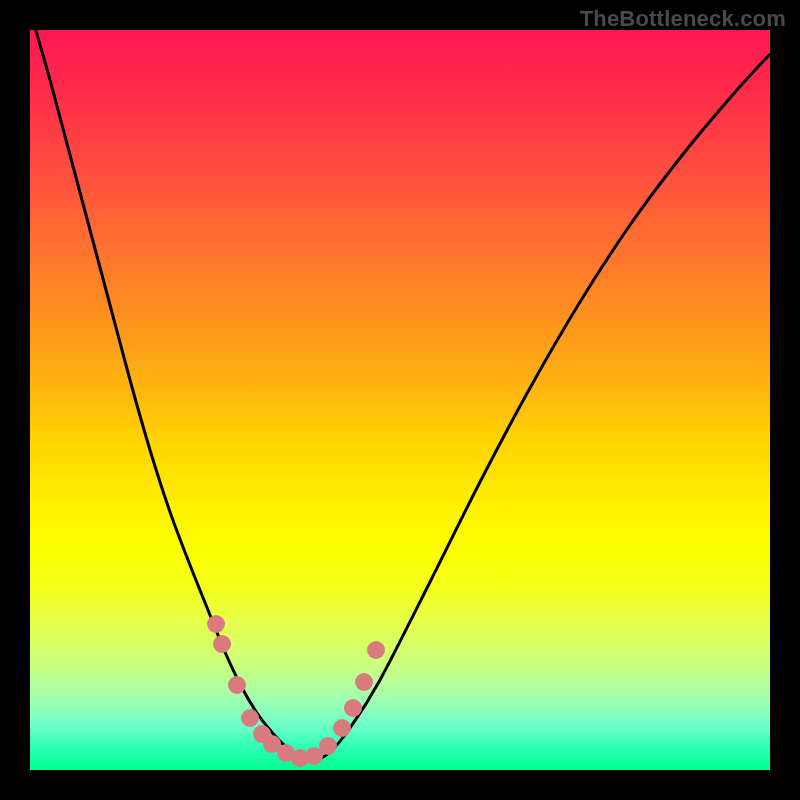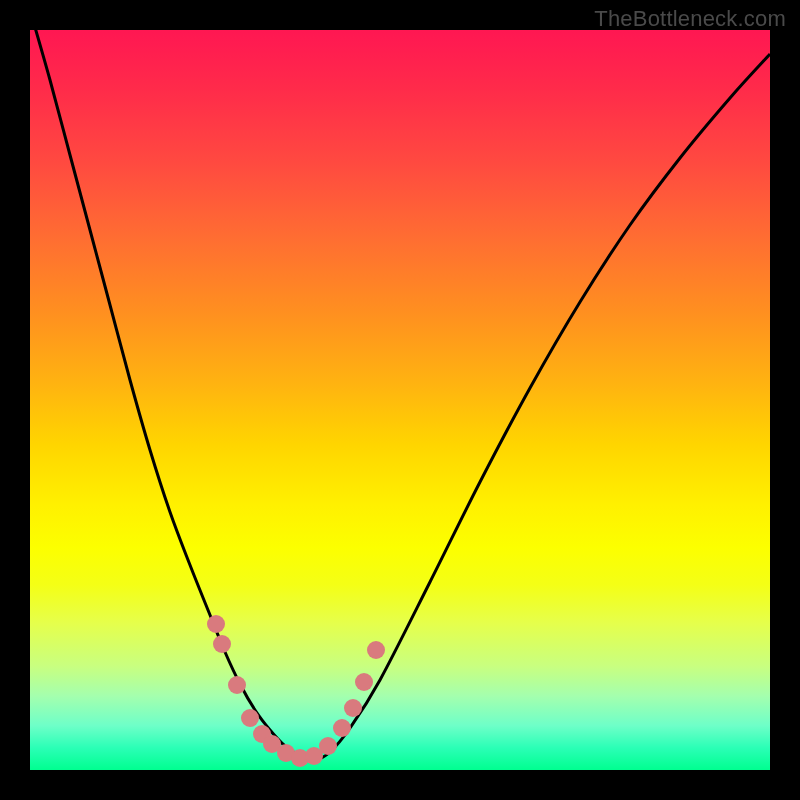--- a/index.html
+++ b/index.html
@@ -1,18 +1,18 @@
 <!DOCTYPE html>
 <html><head>
 <meta charset="utf-8">
 <style>
 * { margin: 0; padding: 0; box-sizing: border-box; }
 html, body { width: 800px; height: 800px; background: #000; overflow: hidden; }
 .frame { position: relative; width: 800px; height: 800px; background: #000; }
-.watermark { position: absolute; top: 6px; right: 14px; font-family: Arial, sans-serif; font-size: 22px; color: #4a4a4a; font-weight: 400; letter-spacing: 0.2px; }
+.watermark { position: absolute; top: 6px; right: 14px; font-family: Arial, sans-serif; font-size: 22px; color: #4a4a4a; font-weight: 700; letter-spacing: 0.2px; }
 .plot-area { position: absolute; left: 30px; top: 30px; width: 740px; height: 740px; overflow: hidden; }
 .gradient {
   position: absolute; inset: 0;
   background: linear-gradient(to bottom,
     #ff1752 0%,
     #ff2b4a 8%,
     #ff4a40 18%,
     #ff6d32 28%,
     #ff8f20 38%,
     #ffb410 48%,

